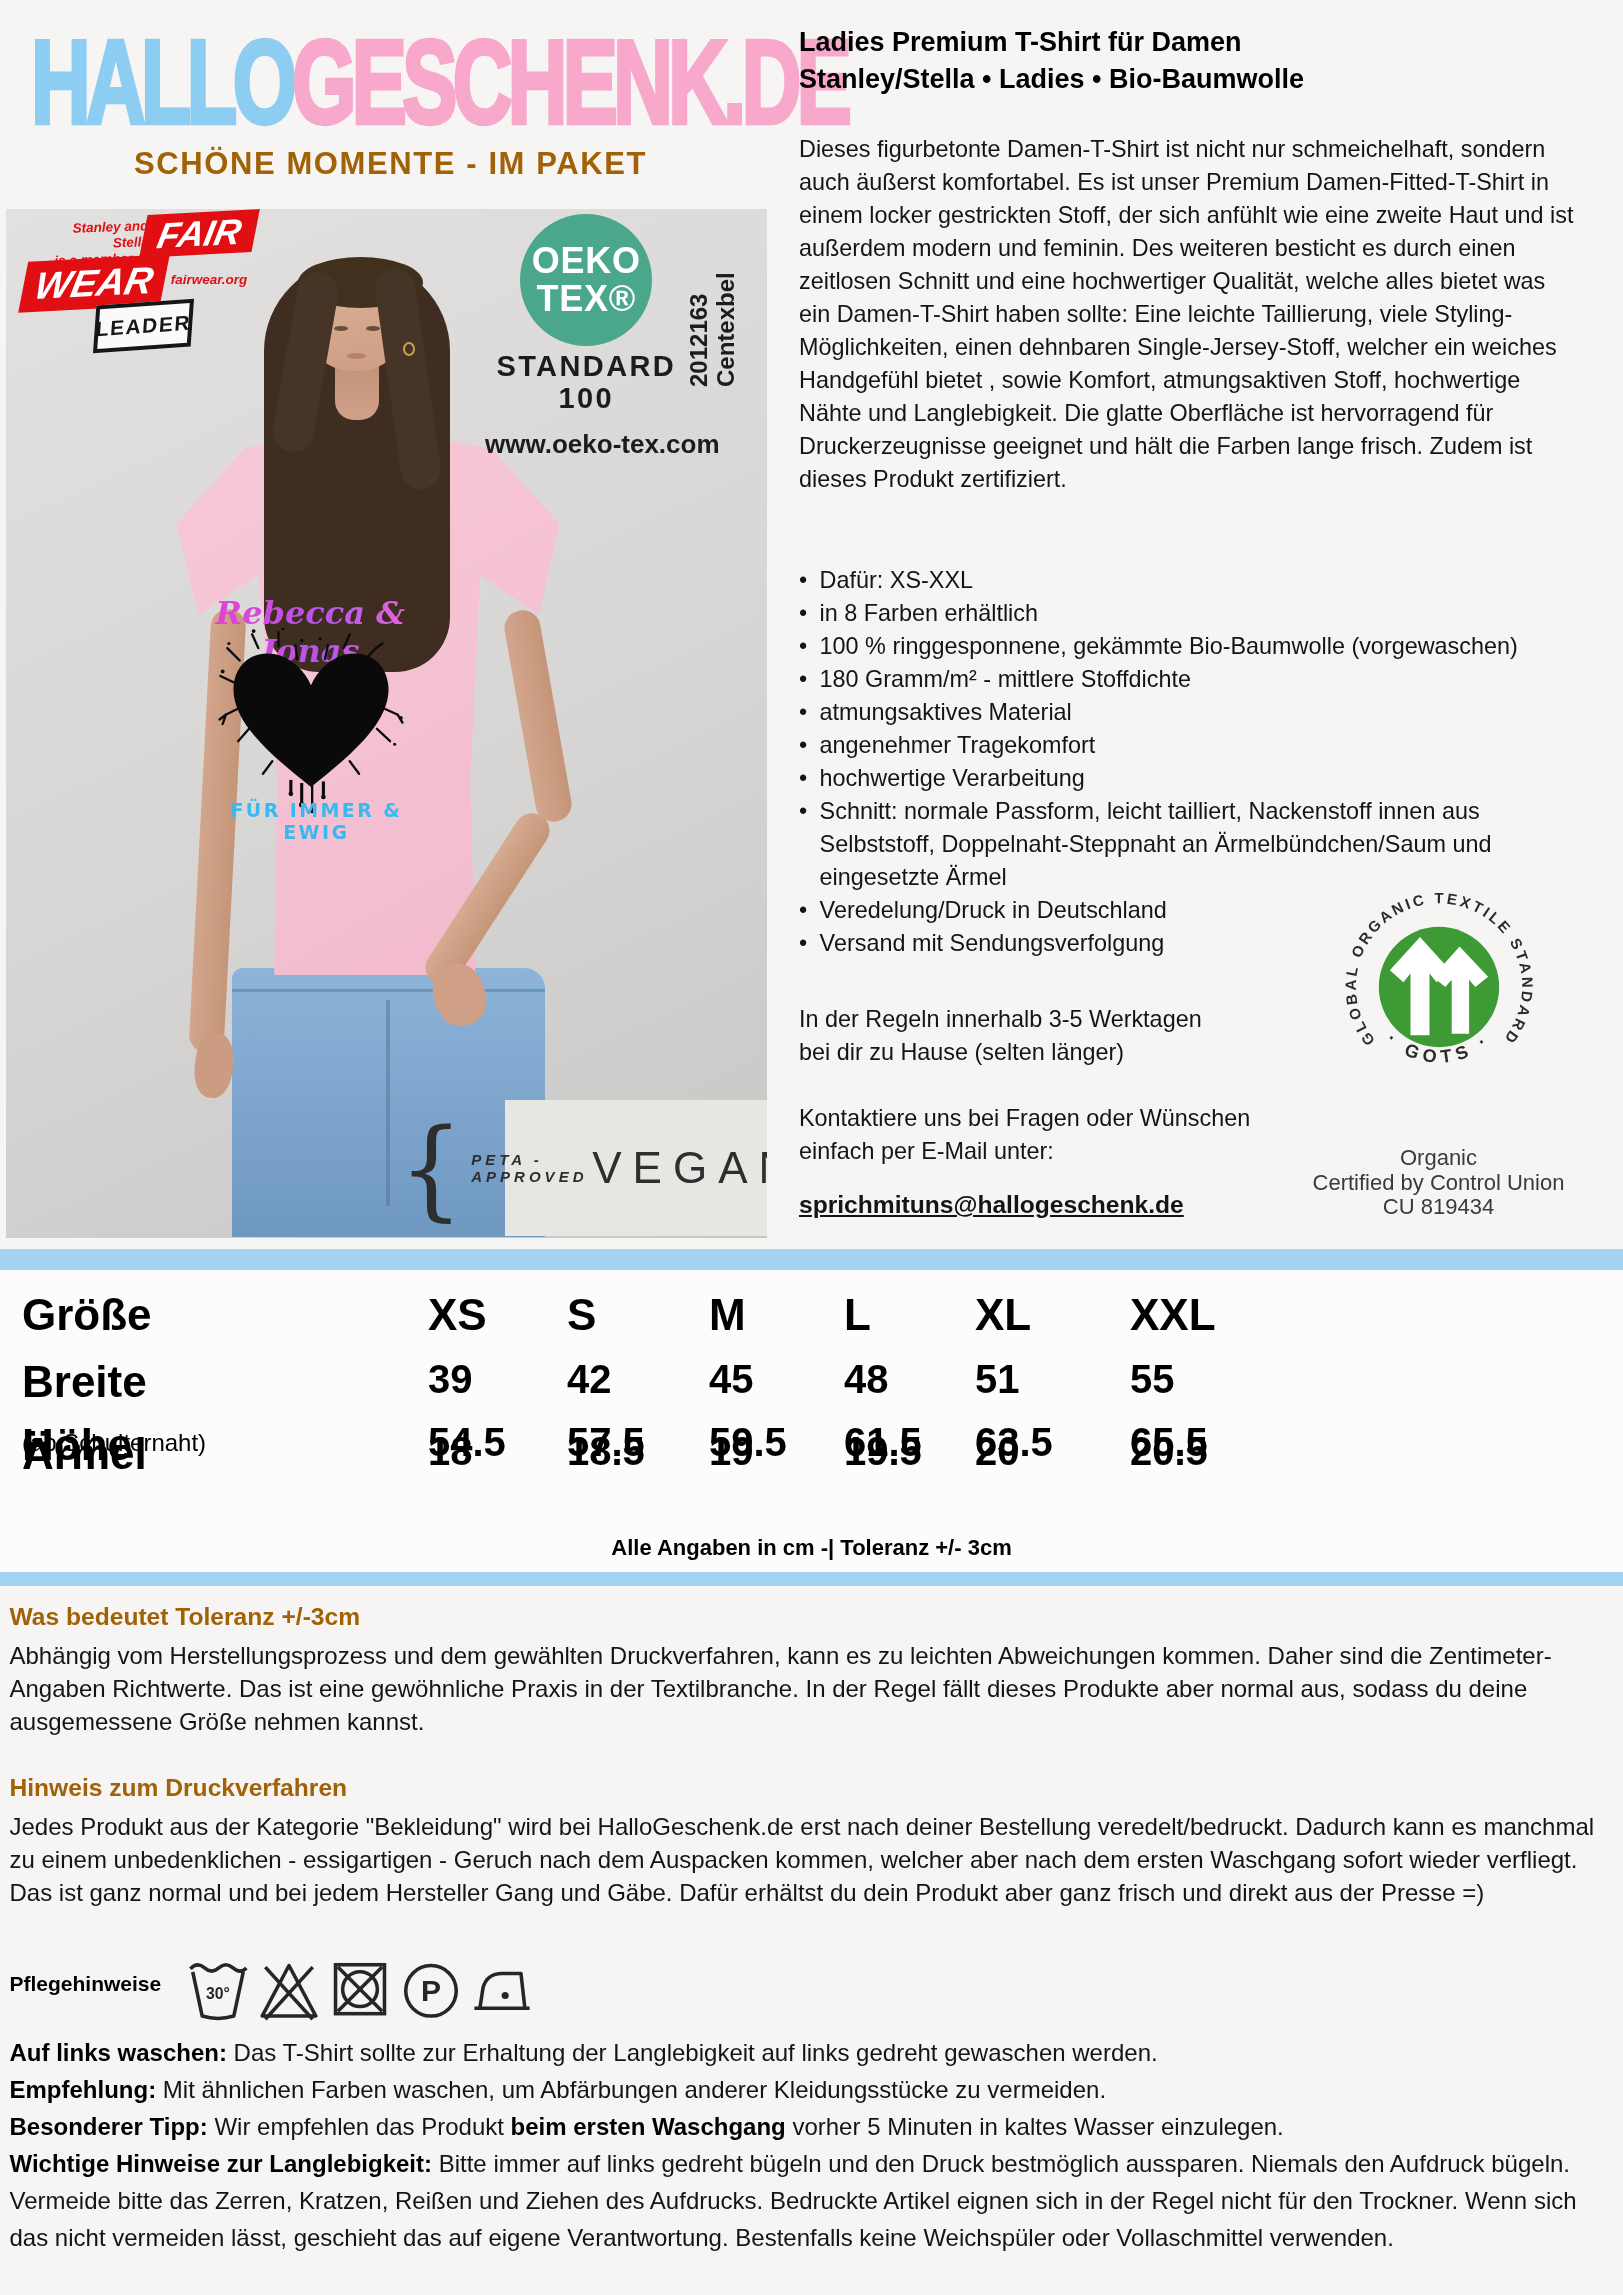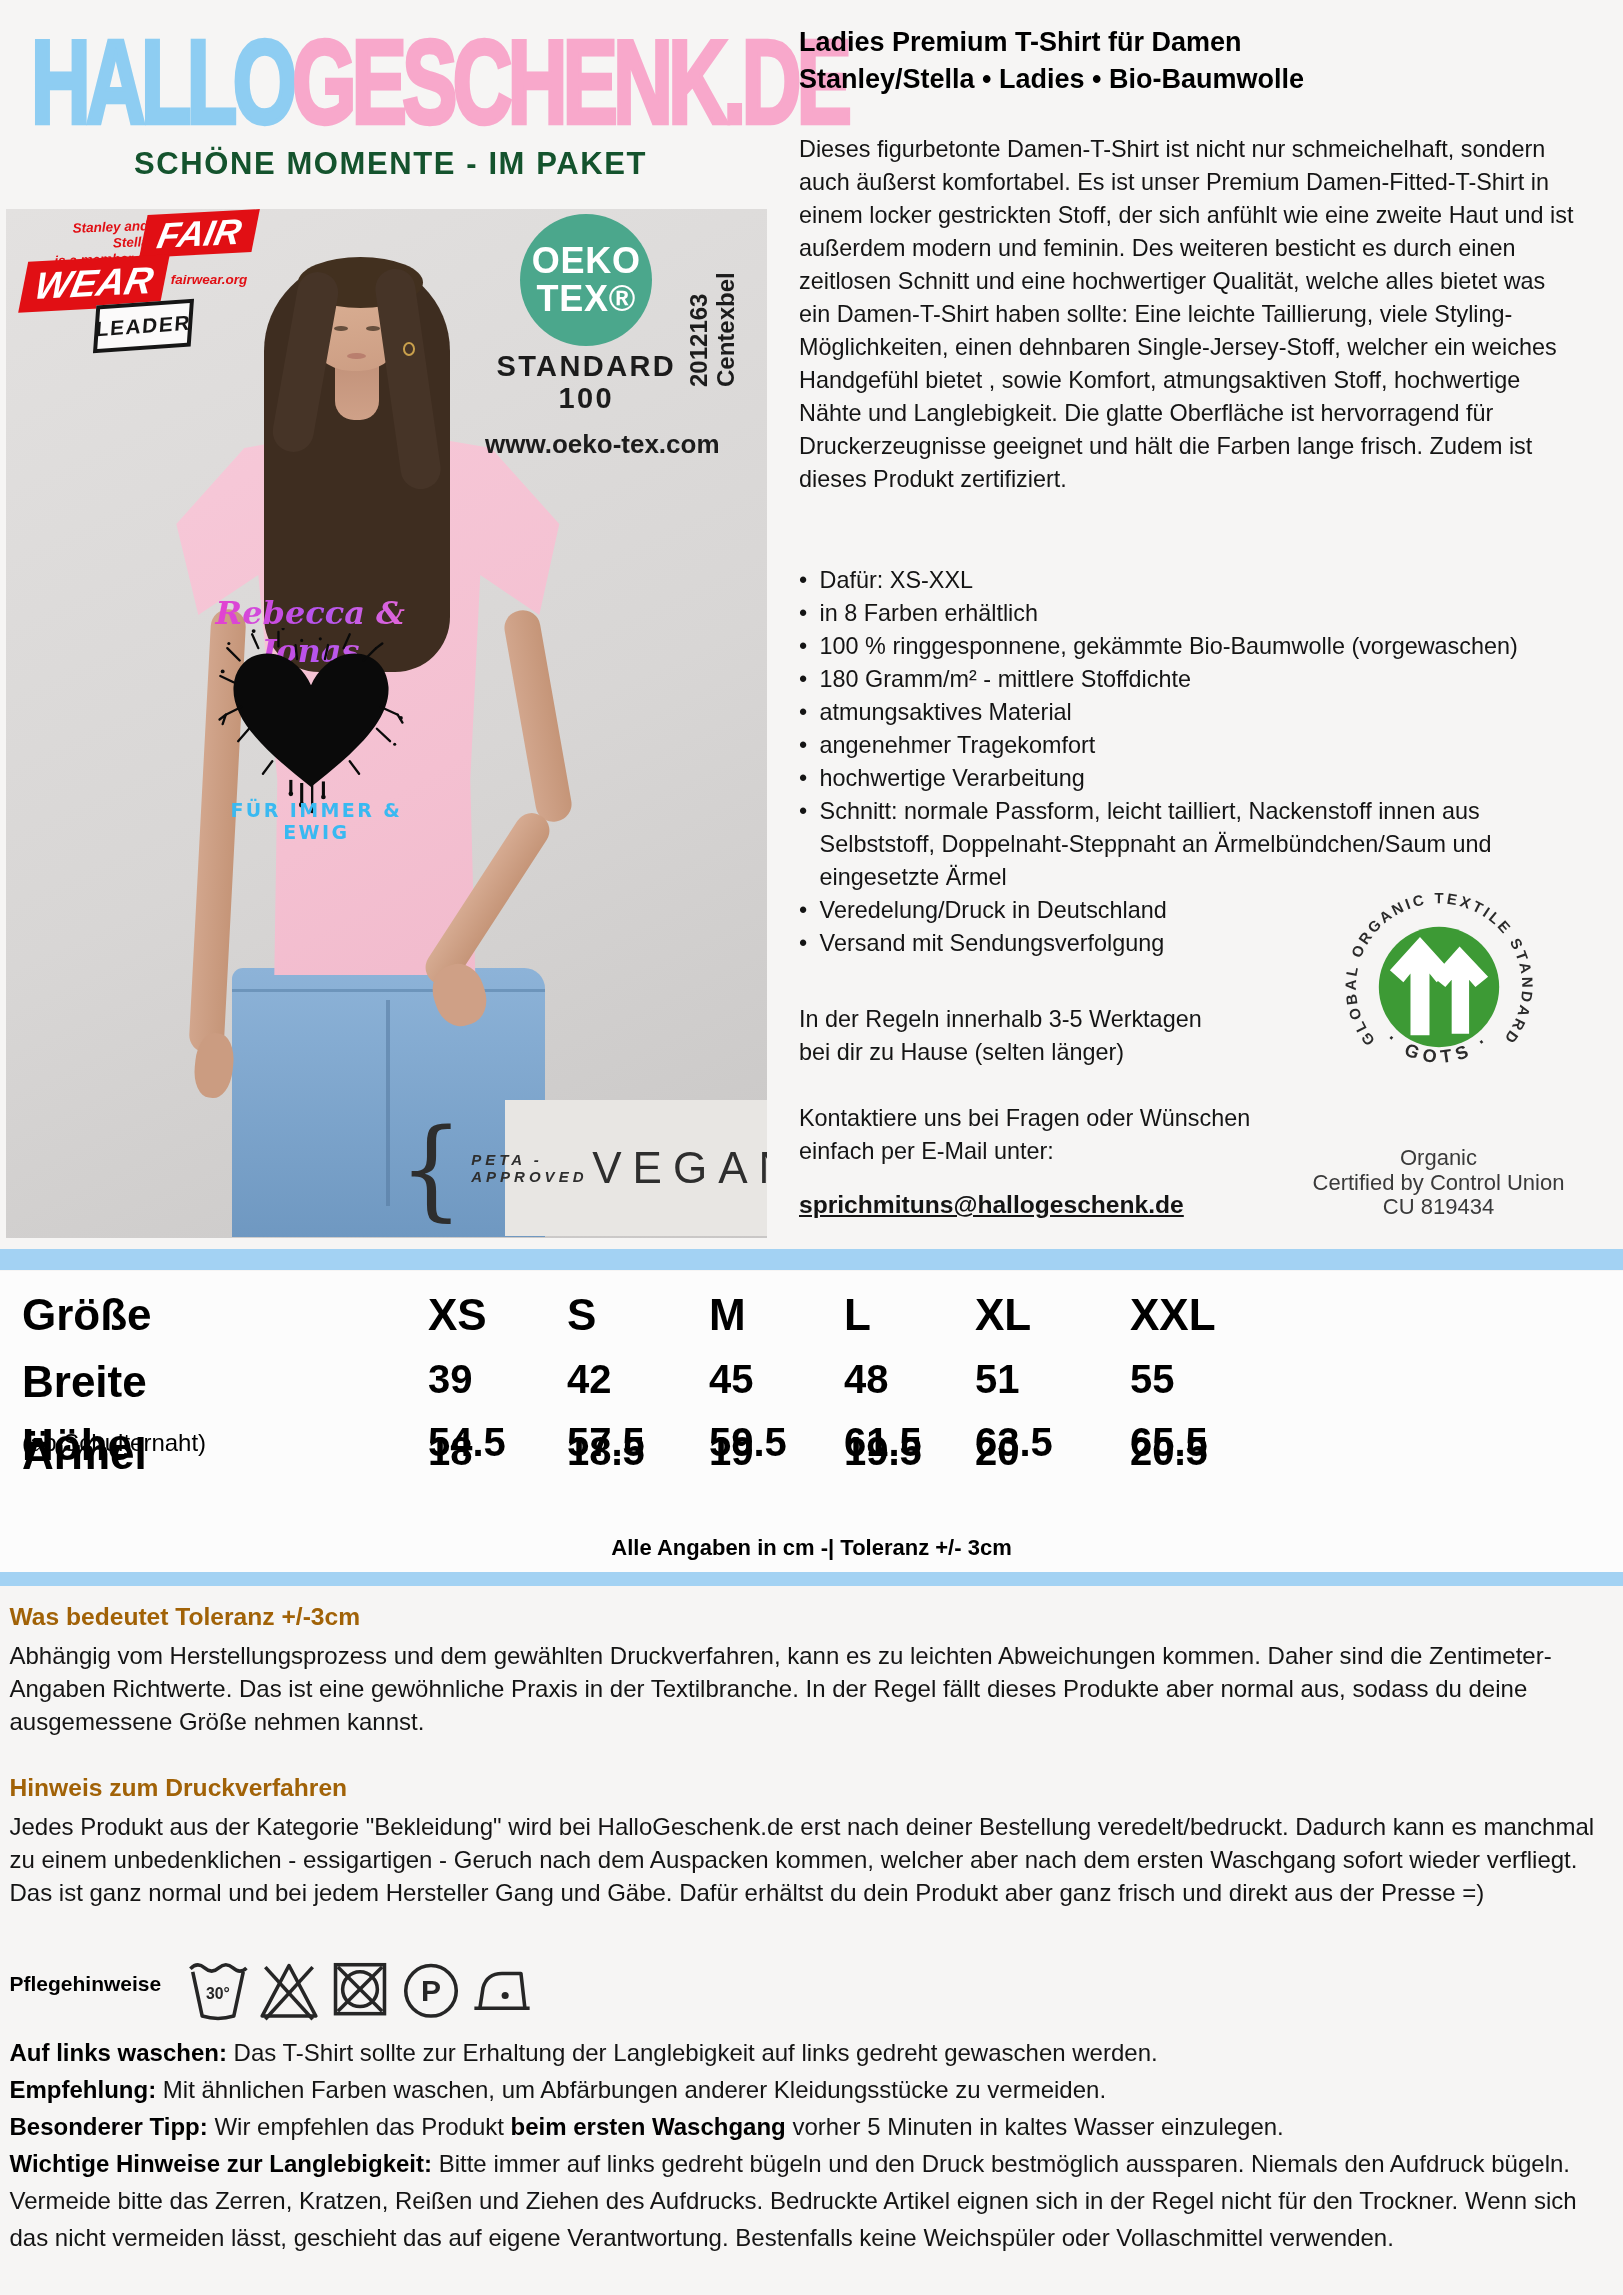--- a/index.html
+++ b/index.html
@@ -7,21 +7,21 @@
         font-family:"Liberation Sans",sans-serif;color:#141414;}
   .abs{position:absolute;}
 
   
   .logo{left:16px;top:17.4px;width:749px;text-align:center;font-weight:700;font-size:86px;
         letter-spacing:-4.8px;line-height:95px;transform:scale(0.96,1.38);transform-origin:top center;
         -webkit-text-stroke:3.2px;}
   .logo .blue{color:#8ecdf2;-webkit-text-stroke-color:#8ecdf2;}
   .logo .pink{color:#f8a8cb;-webkit-text-stroke-color:#f8a8cb;}
   .tagline{left:16px;top:146px;width:749px;text-align:center;font-weight:700;font-size:31px;
-           letter-spacing:1.6px;color:#14532d;}
+           letter-spacing:1.6px;color:#a16207;}
 
   
   .photo{left:6.3px;top:209px;width:761px;height:1029px;overflow:hidden;
          background:linear-gradient(155deg,#e3e1e0 0%,#d8d6d5 55%,#c9c7c6 100%);}
   .jeans{left:226px;top:759px;width:313px;height:269px;
          background:linear-gradient(180deg,#8db3d8,#6f98c1);border-radius:11px 20.6px 0 0;}
   .jeans:before{content:"";position:absolute;left:0;top:20.6px;width:100%;height:3.2px;background:#5a82a8;opacity:.6;}
   .jeans:after{content:"";position:absolute;left:49%;top:32px;width:4px;height:206px;background:#54799e;opacity:.55;}
   .tee{left:0;top:0;width:761px;height:1029px;
        background:linear-gradient(150deg,#f8cedd 0%,#f4c0d1 55%,#edb2c6 100%);

